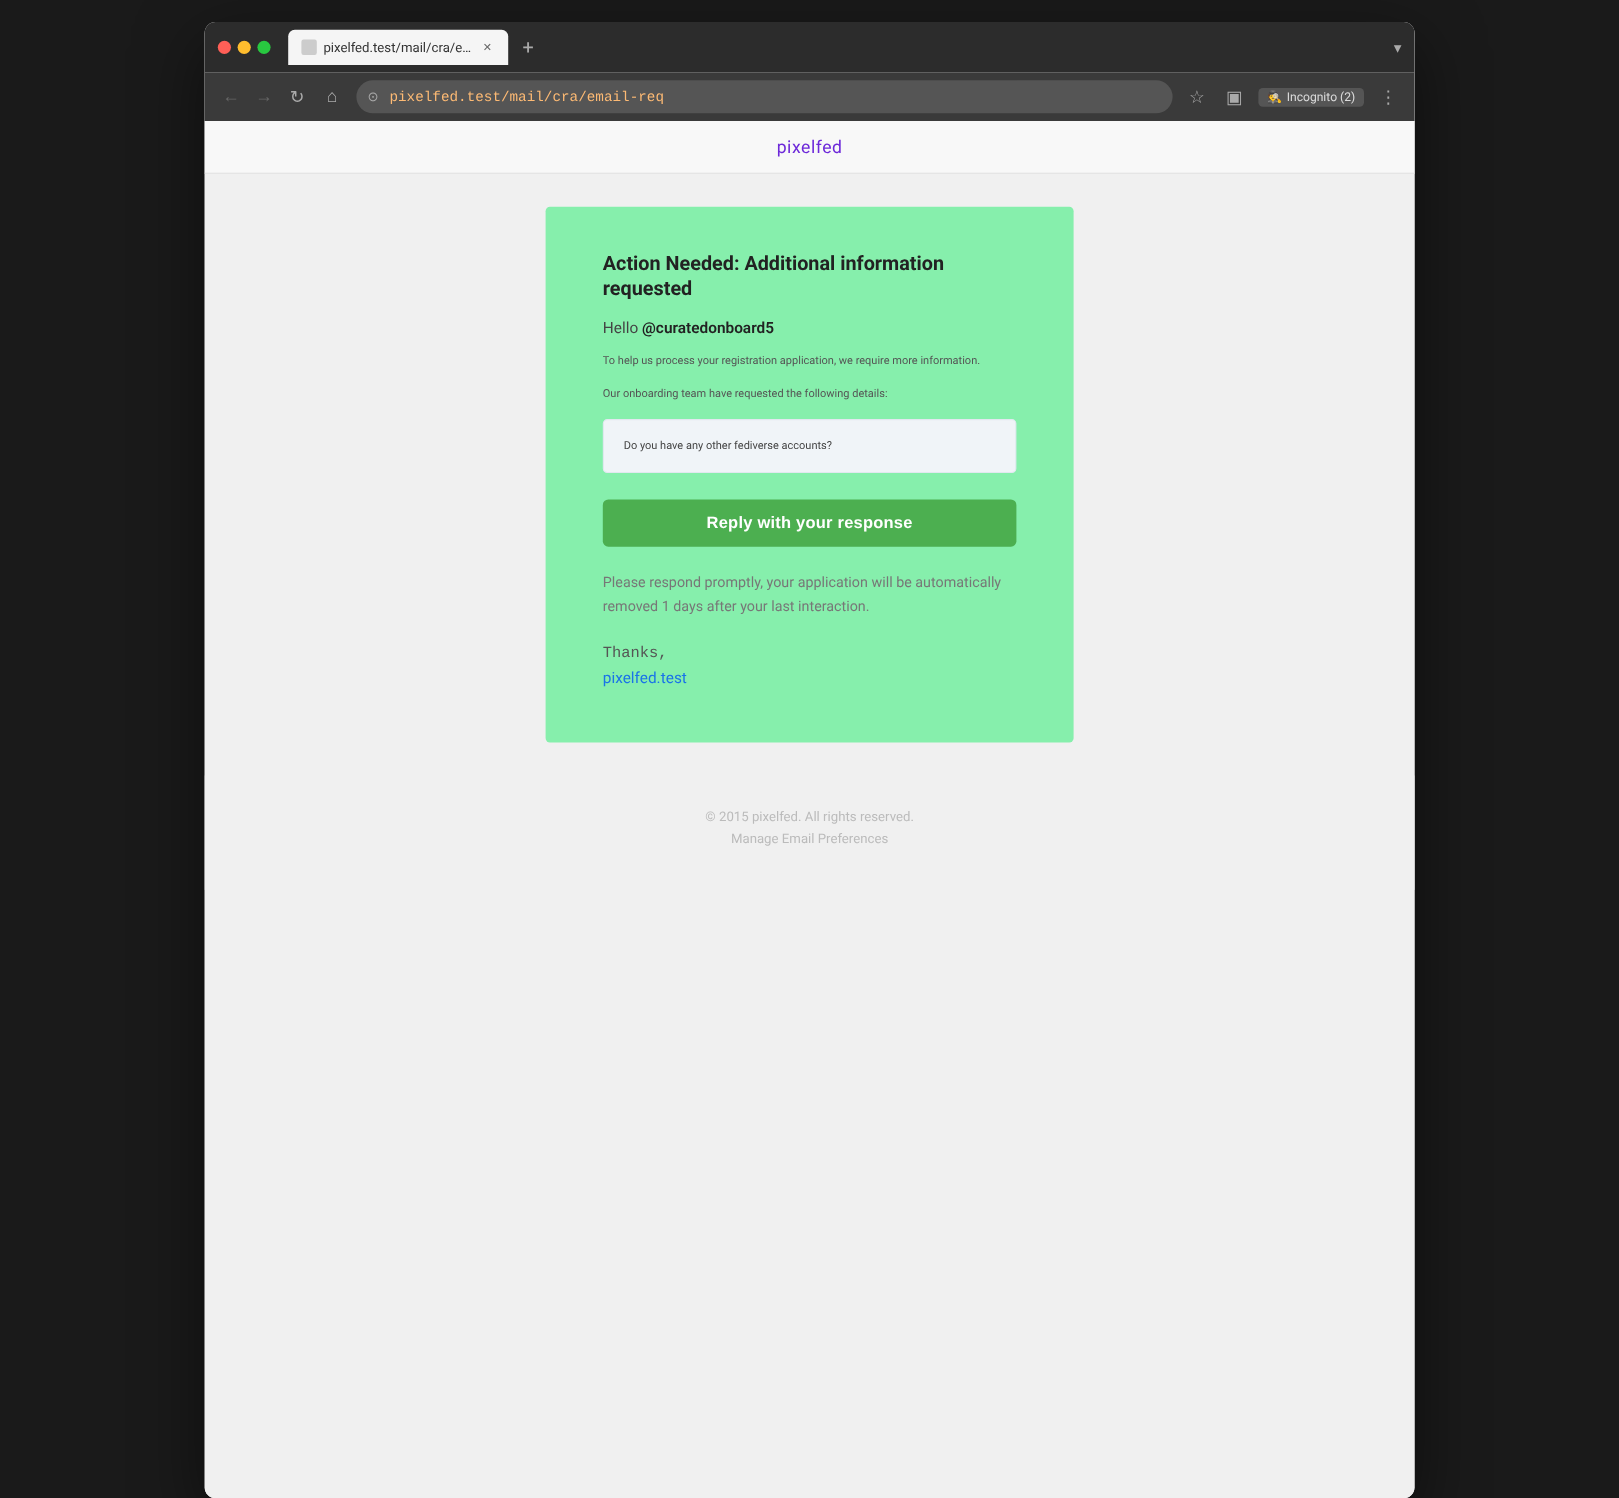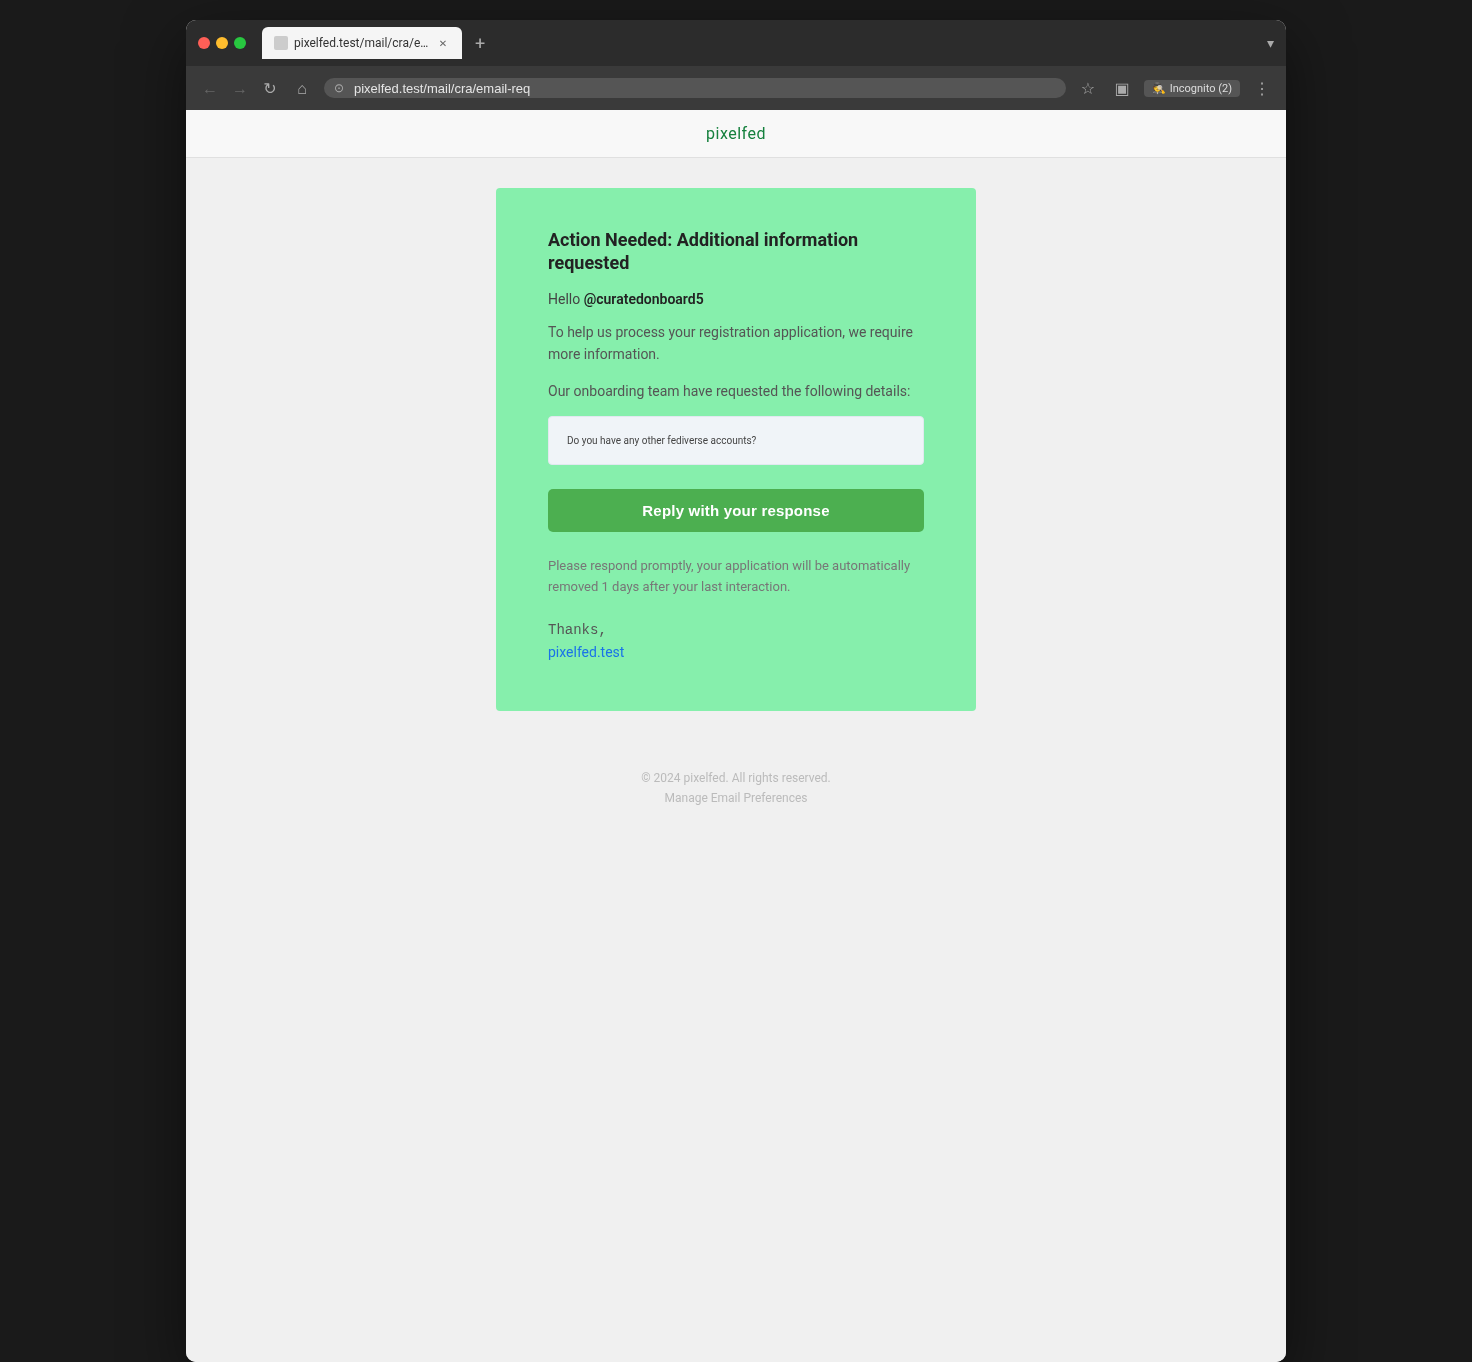--- a/index.html
+++ b/index.html
@@ -148,24 +148,25 @@
       font-size: 16px;
       margin-left: 2px;
     }
 
     .address-input {
       flex: 1;
       background: #555;
       border: none;
       border-radius: 16px;
       padding: 4px 12px 4px 30px;
-      color: #e5e5e5;
+      color: #fdba74;
       font-size: 13px;
-      height: 20px;
+      height: 30px;
       outline: none;
+      font-family: Liberation Mono, monospace;
     }
 
     .address-bar-wrapper {
       position: relative;
       flex: 1;
       display: flex;
       align-items: center;
     }
 
     .address-icon {
@@ -211,21 +212,21 @@
 
     
     .site-header {
       background: #f8f8f8;
       border-bottom: 1px solid #e0e0e0;
       text-align: center;
       padding: 14px 0;
     }
 
     .site-logo {
-      color: #15803d;
+      color: #6d28d9;
       font-size: 16px;
       font-weight: 400;
       letter-spacing: 0.5px;
     }
 
     
     .email-container {
       background: #86efac;
       max-width: 480px;
       margin: 30px auto;
@@ -246,21 +247,21 @@
       color: #444;
       margin-bottom: 14px;
     }
 
     .username {
       font-weight: 600;
       color: #222;
     }
 
     .email-body-text {
-      font-size: 14px;
+      font-size: 10px;
       color: #555;
       margin-bottom: 14px;
       line-height: 1.6;
     }
 
     .question-box {
       background: #f0f4f8;
       border: 1px solid #e2e8f0;
       border-radius: 4px;
       padding: 16px 18px;
@@ -390,18 +391,18 @@
 
       <button class="reply-button">Reply with your response</button>
 
       <p class="auto-remove-text">Please respond promptly, your application will be automatically removed 1 days after your last interaction.</p>
 
       <p class="email-thanks">Thanks,</p>
       <a class="email-link" href="#">pixelfed.test</a>
     </div>
 
     <div class="page-footer">
-      <p class="footer-copyright">© 2024 pixelfed. All rights reserved.</p>
+      <p class="footer-copyright">© 2015 pixelfed. All rights reserved.</p>
       <p class="footer-manage">Manage Email Preferences</p>
     </div>
 
   </div>
 </div>
 
 </body></html>

